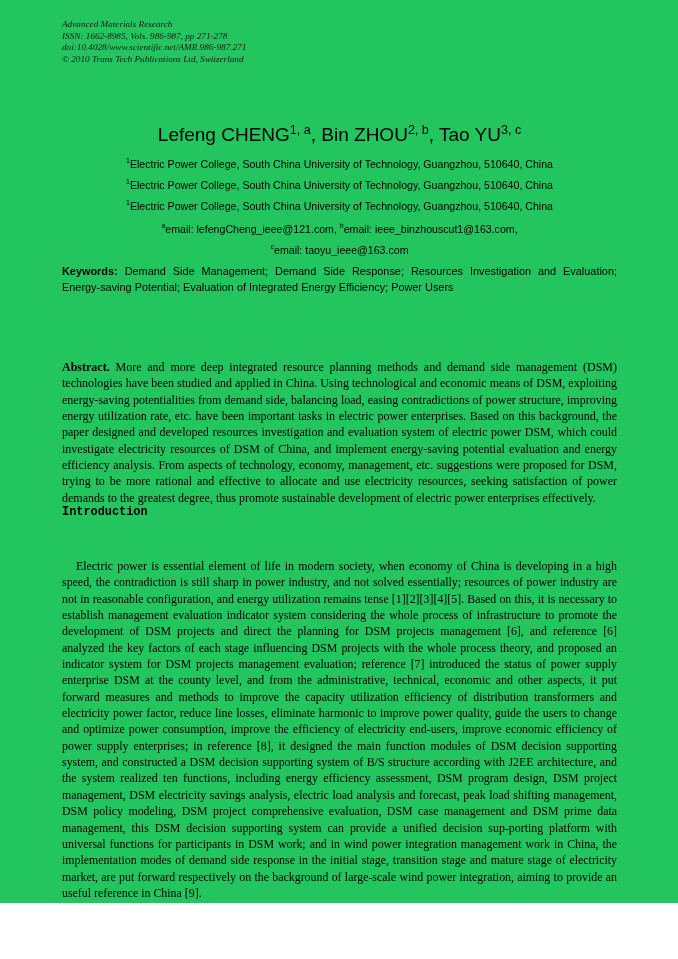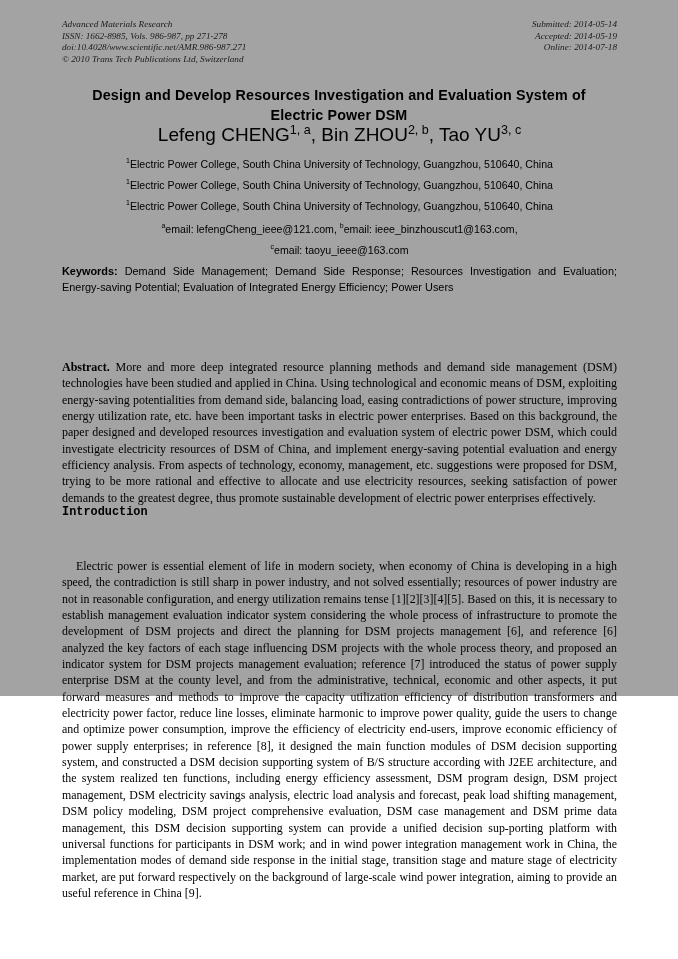--- a/index.html
+++ b/index.html
@@ -12,22 +12,22 @@
     height: 959px;
     overflow: hidden;
     font-family: "Liberation Serif", "DejaVu Serif", serif;
     color: #000000;
     -webkit-font-smoothing: antialiased;
   }
 
   .page {
     position: relative;
     width: 678px;
-    height: 696px;
-    background: #a3a3a3;
+    height: 903px;
+    background: #22c55e;
     box-sizing: border-box;
     padding: 0;
   }
 
   
   .masthead {
     position: absolute;
     top: 19px;
     left: 62px;
     right: 61px;
@@ -162,28 +162,22 @@
 
 <div class="page">
 
   <div class="masthead">
     <div class="masthead-left">
       <div>Advanced Materials Research</div>
       <div>ISSN: 1662-8985, Vols. 986-987, pp 271-278</div>
       <div>doi:10.4028/www.scientific.net/AMR.986-987.271</div>
       <div>© 2010 Trans Tech Publications Ltd, Switzerland</div>
     </div>
-    <div class="masthead-right">
-      <div>Submitted: 2014-05-14</div>
-      <div>Accepted: 2014-05-19</div>
-      <div>Online: 2014-07-18</div>
-    </div>
-  </div>
-
-  <div class="title">Design and Develop Resources Investigation and Evaluation System of Electric Power DSM</div>
+  </div>
+
 
   <div class="authors">
     <span>Lefeng CHENG</span><sup>1, a</sup><span>, </span><span>Bin ZHOU</span><sup>2, b</sup><span>, </span><span>Tao YU</span><sup>3, c</sup>
   </div>
 
   <div class="affiliations">
     <div class="affil-line"><sup>1</sup><span>Electric Power College, South China University of Technology, Guangzhou, 510640, China</span></div>
     <div class="affil-line"><sup>1</sup><span>Electric Power College, South China University of Technology, Guangzhou, 510640, China</span></div>
     <div class="affil-line"><sup>1</sup><span>Electric Power College, South China University of Technology, Guangzhou, 510640, China</span></div>
   </div>

